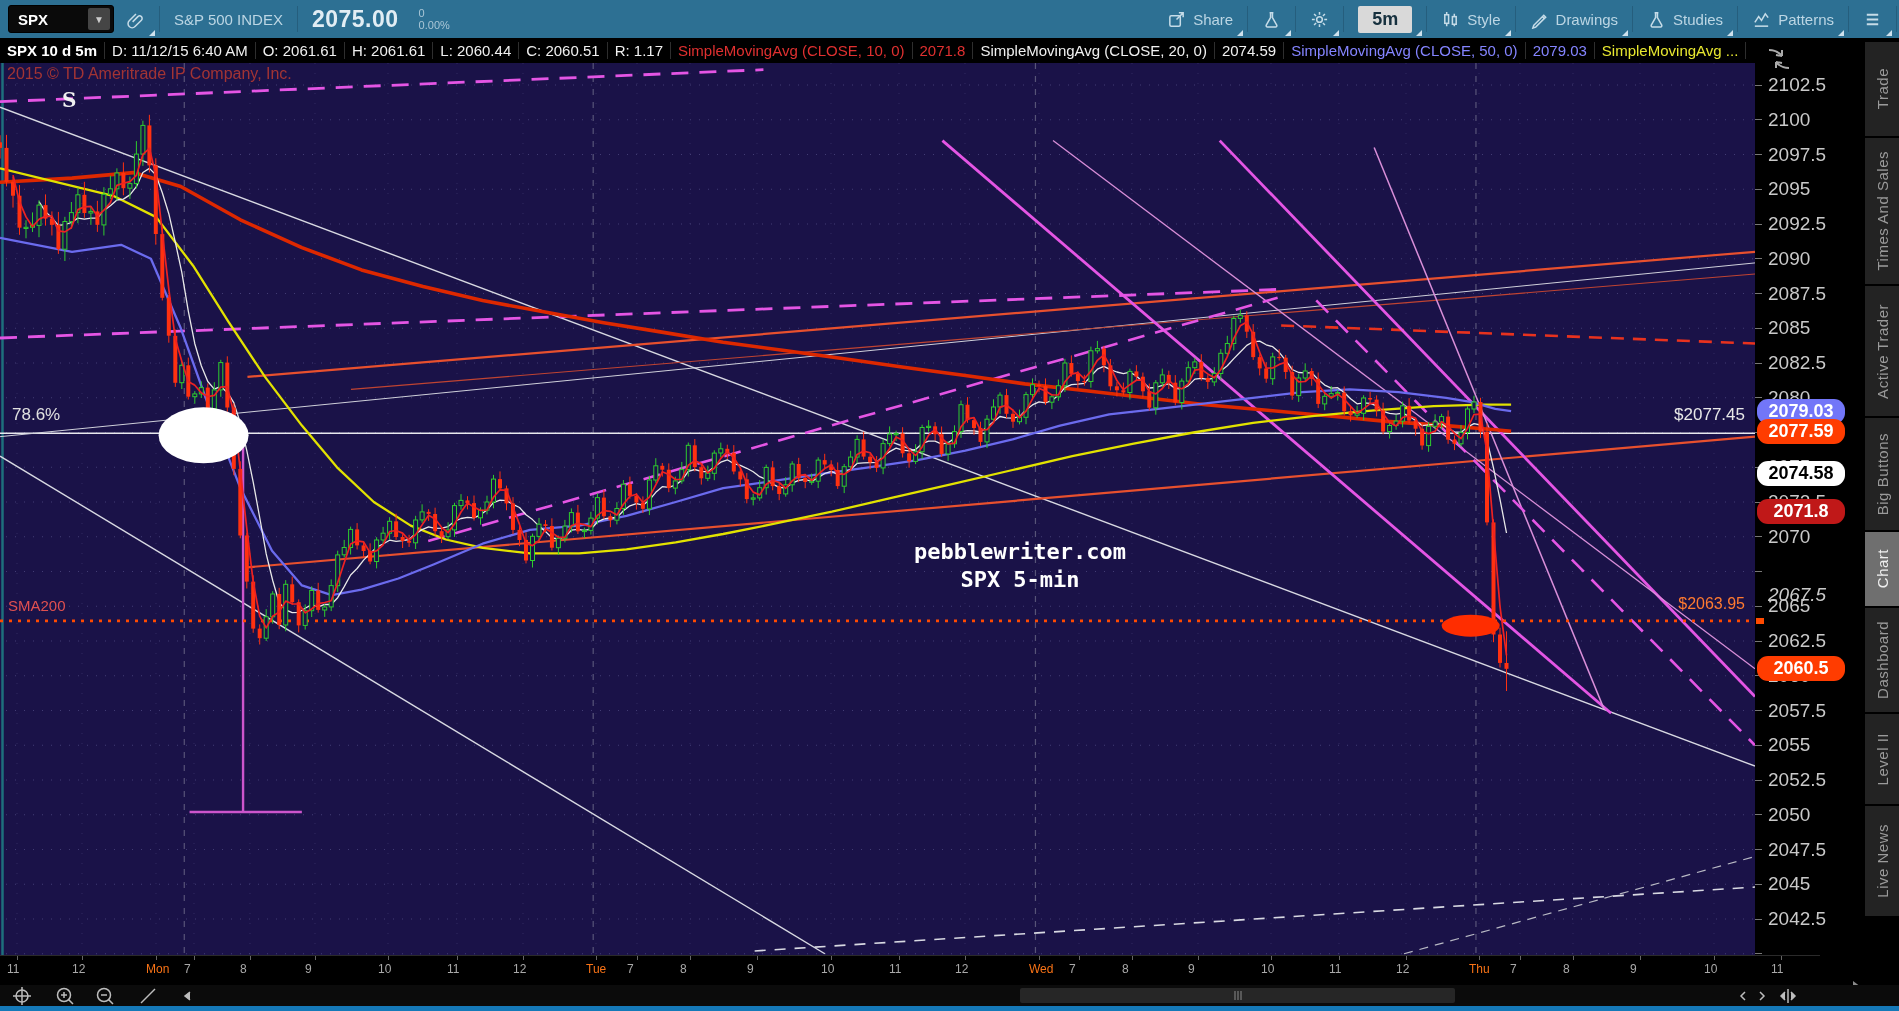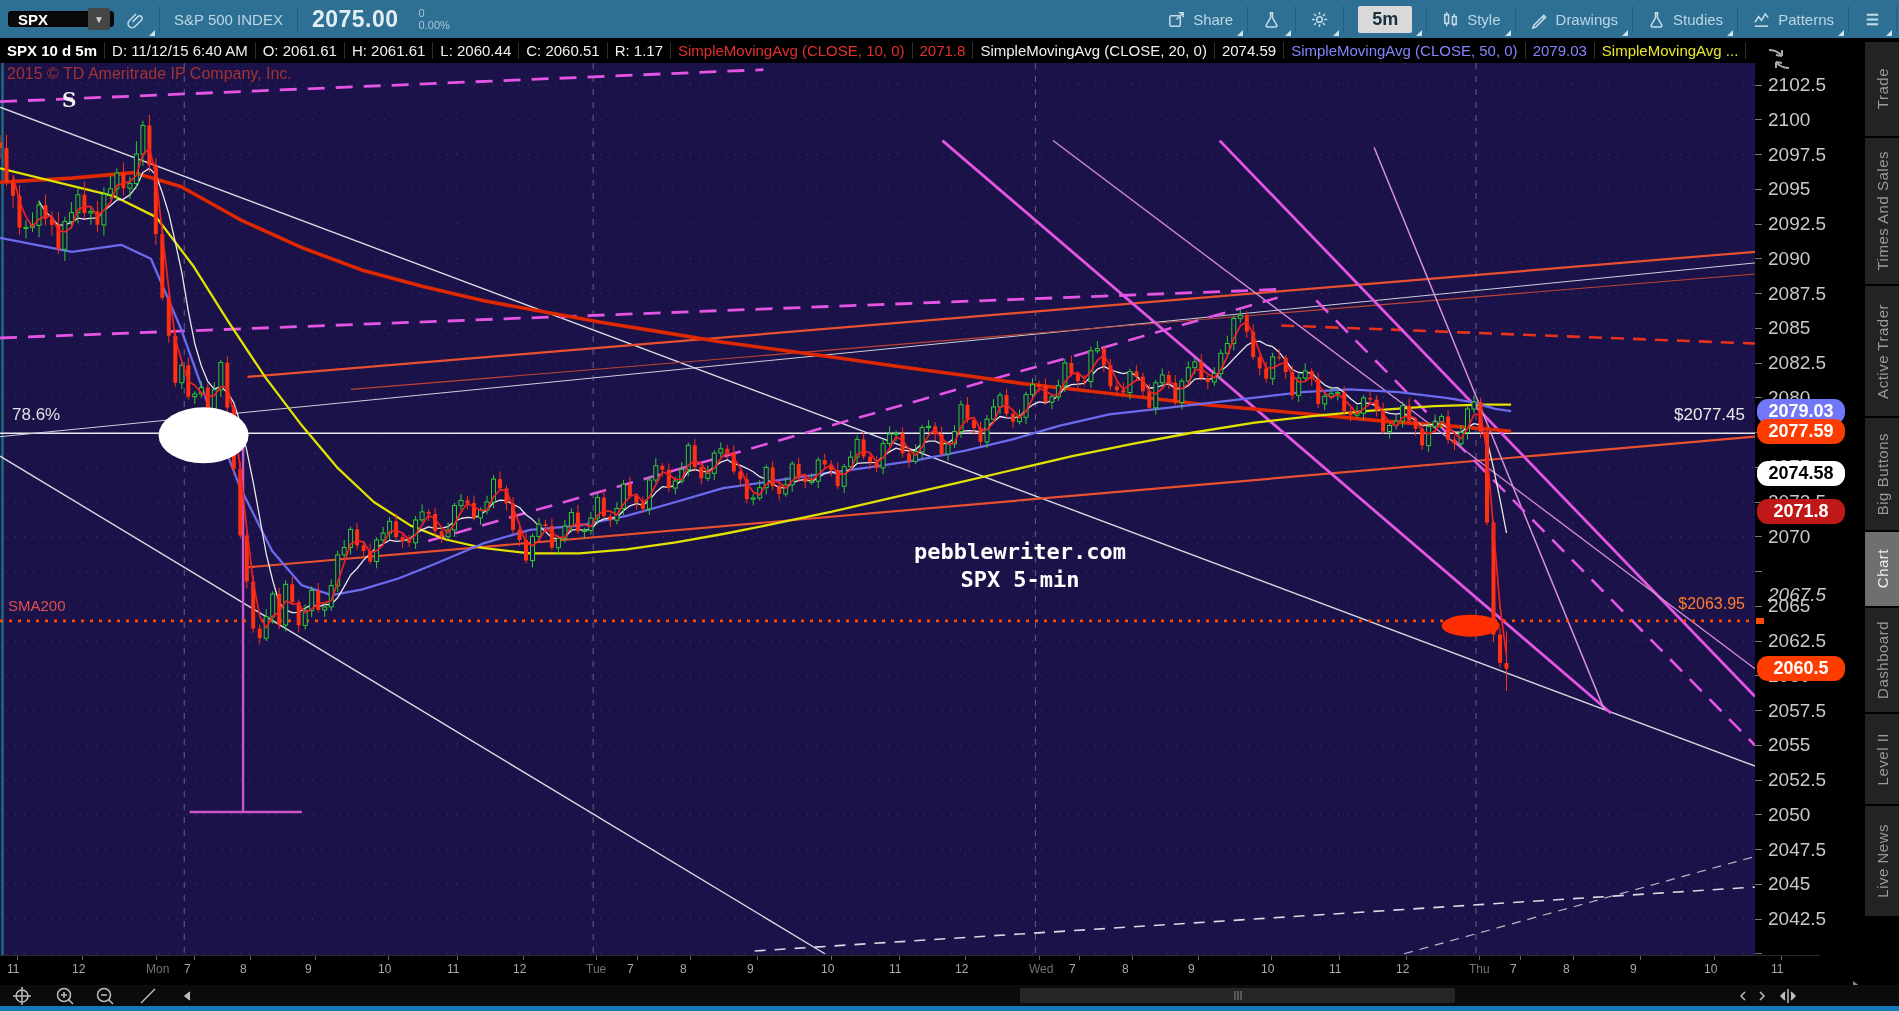--- a/index.html
+++ b/index.html
@@ -4,21 +4,21 @@
 <style>
   * { margin:0; padding:0; box-sizing:border-box; }
   html,body { width:1899px; height:1011px; overflow:hidden; background:#000;
     font-family:"Liberation Sans", sans-serif; }
   #app { position:relative; width:1899px; height:1011px; }
 
   
   #toolbar { position:absolute; left:0; top:0; width:1899px; height:38px;
     background:#2d7093; display:flex; align-items:center; color:#cfe2ee; }
   #tb-left { display:flex; align-items:center; height:100%; }
-  #symbol-box { position:relative; margin-left:8px; width:106px; height:16px;
+  #symbol-box { position:relative; margin-left:8px; width:106px; height:28px;
     background:#0a0a0a; border:1px solid #000; border-radius:3px;
     display:flex; align-items:center; }
   #symbol-box .sym { color:#fff; font-size:15px; font-weight:bold; padding-left:9px; flex:1; }
   #symbol-box .dd-btn { width:22px; height:22px; margin-right:3px; background:#454545;
     border-radius:2px; color:#ccc; font-size:10px; display:flex; align-items:center;
     justify-content:center; }
   .tb-sep { width:1px; height:26px; background:#255e7d; margin:0 2px; }
   .tb-item { padding:0 12px; height:100%; display:flex; align-items:center; gap:7px;
     font-size:15px; color:#bcd6e4; position:relative; }
   .tb-item.btn { cursor:default; }
@@ -76,21 +76,21 @@
   .stab.active { background:#6f6f6f; }
   .stab.active span { color:#efefef; }
   #sb-arrow { position:absolute; left:3px; bottom:18px; width:0; height:0;
     border-top:6px solid transparent; border-bottom:6px solid transparent;
     border-left:8px solid #8a8a8a; }
 
   
   #time-axis { position:absolute; left:0; top:955px; width:1820px; height:30px;
     background:#000; border-top:1px solid #2a2a2a; }
   .ttick { position:absolute; top:6px; font-size:12px; color:#a9a9a9; }
-  .ttick.day { color:#737373; }
+  .ttick.day { color:#f97316; }
   .ttickmark { position:absolute; top:0; width:1px; height:4px; background:#666; }
 
   
   #bottombar { position:absolute; left:0; top:985px; width:1899px; height:21px;
     background:#0b0b0b; }
   .bicon { position:absolute; top:1px; width:20px; height:20px; }
   .bicon svg { width:100%; height:100%; stroke:#bdbdbd; fill:none; stroke-width:1.5; }
   #scrolltrack { position:absolute; left:1020px; top:3px; width:435px; height:15px;
     background:#262626; border-radius:2px; }
   #scrollgrip { position:absolute; left:50%; top:3px; transform:translateX(-50%);

